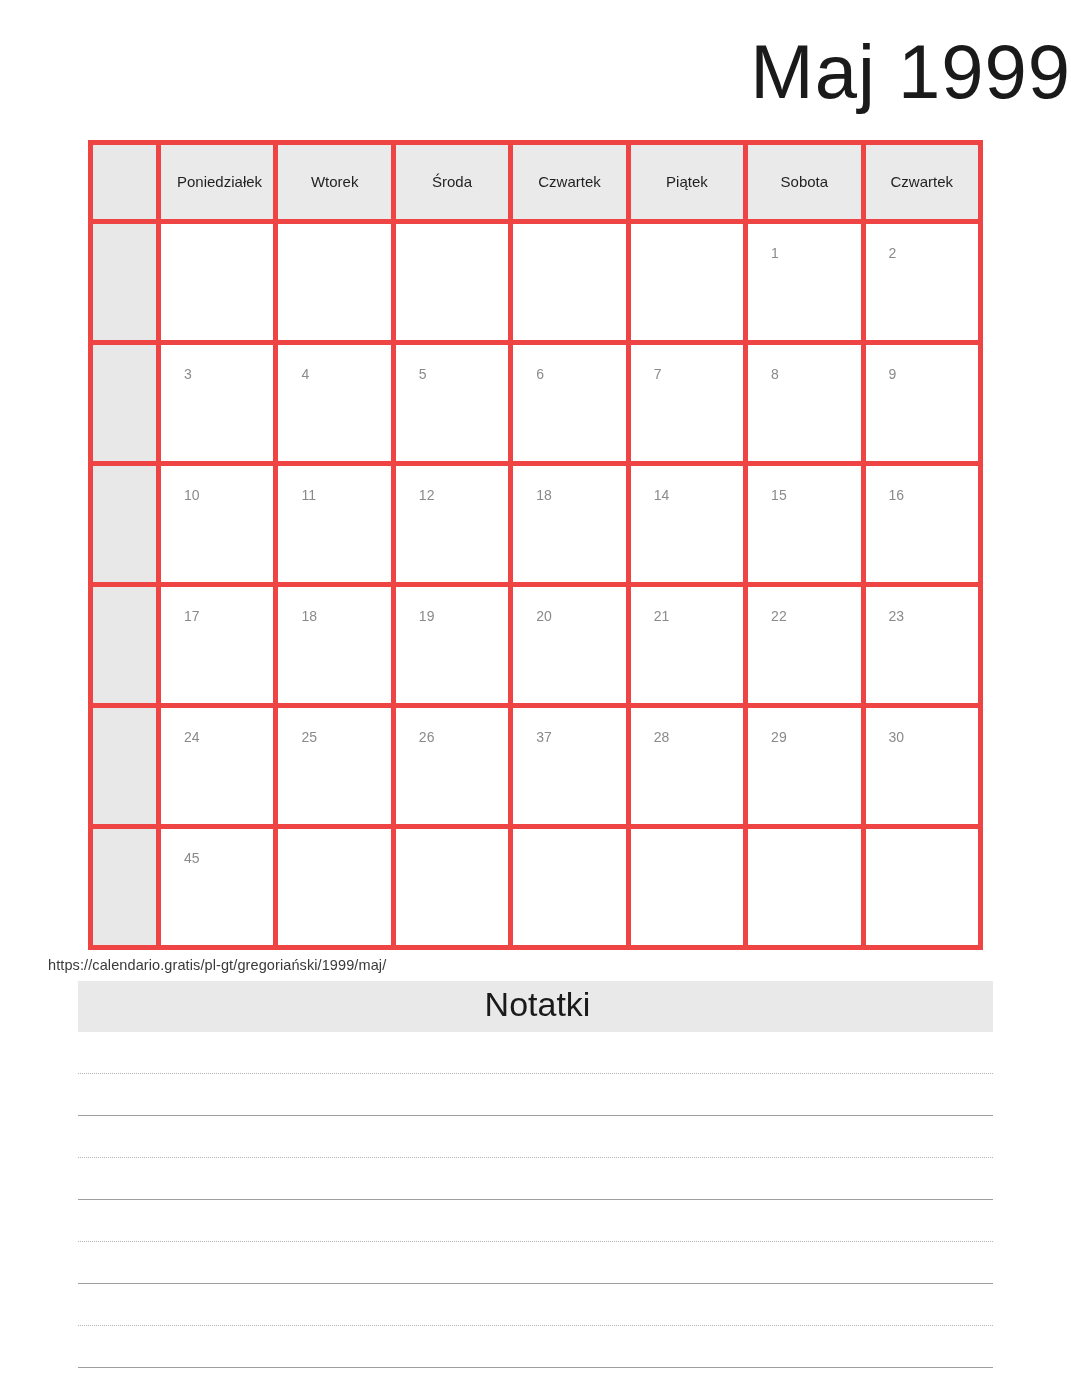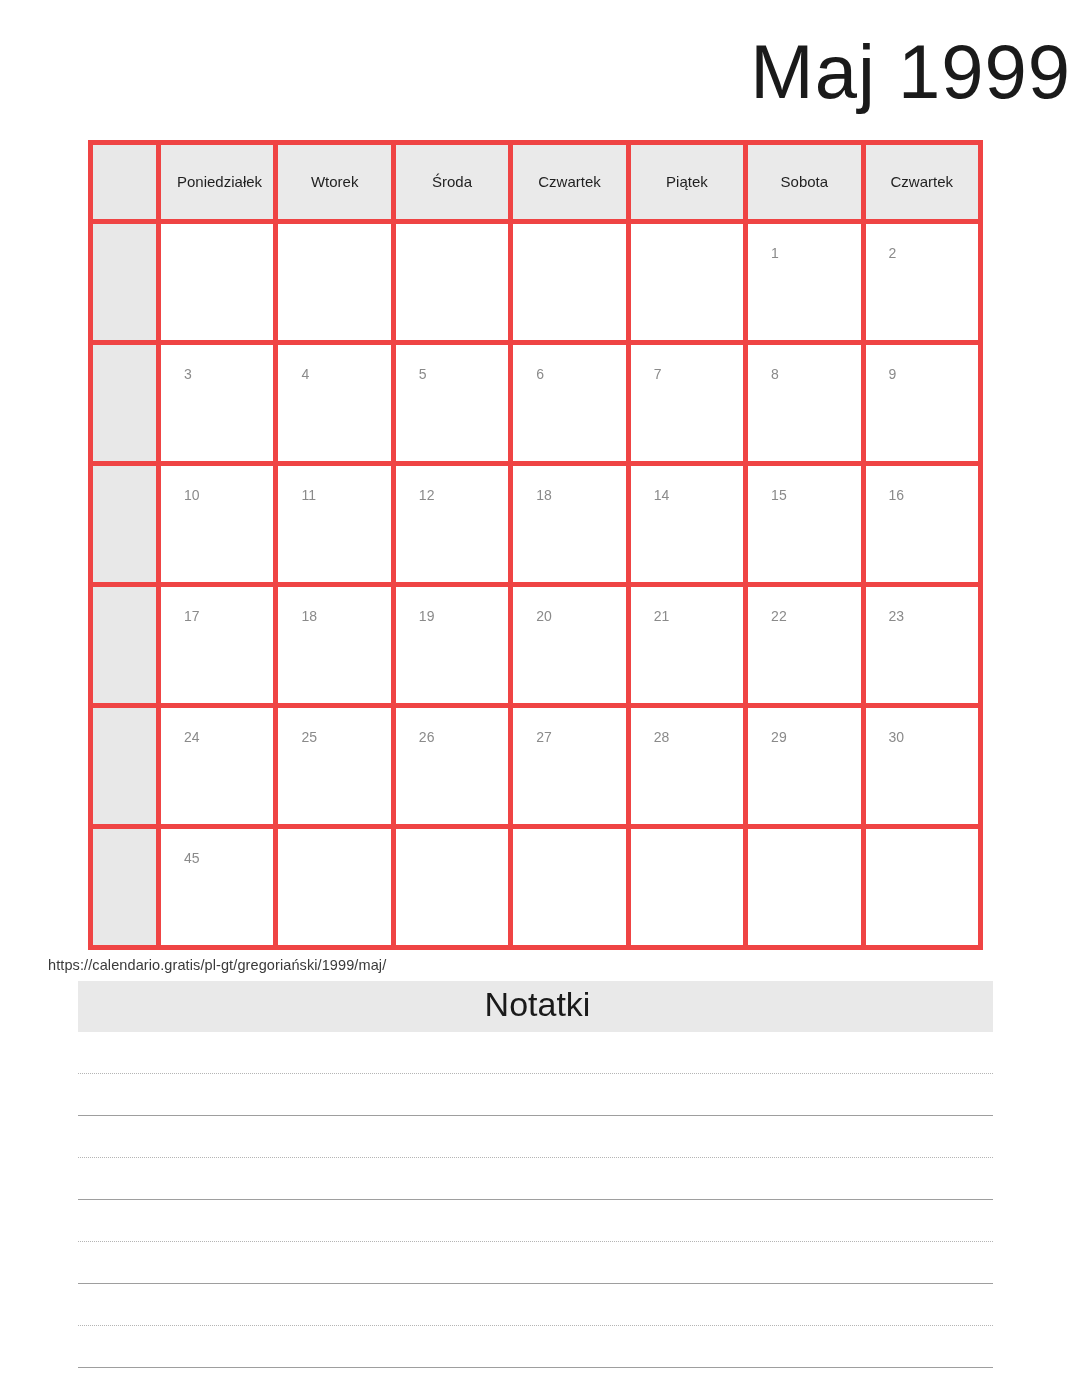--- a/index.html
+++ b/index.html
@@ -232,21 +232,21 @@
           <td class="day">
               <span class="num">24</span>
             </td>
           <td class="day">
               <span class="num">25</span>
             </td>
           <td class="day">
               <span class="num">26</span>
             </td>
           <td class="day">
-              <span class="num">27</span>
+              <span class="num">37</span>
             </td>
           <td class="day">
               <span class="num">28</span>
             </td>
           <td class="day">
               <span class="num">29</span>
             </td>
           <td class="day">
               <span class="num">30</span>
             </td>

